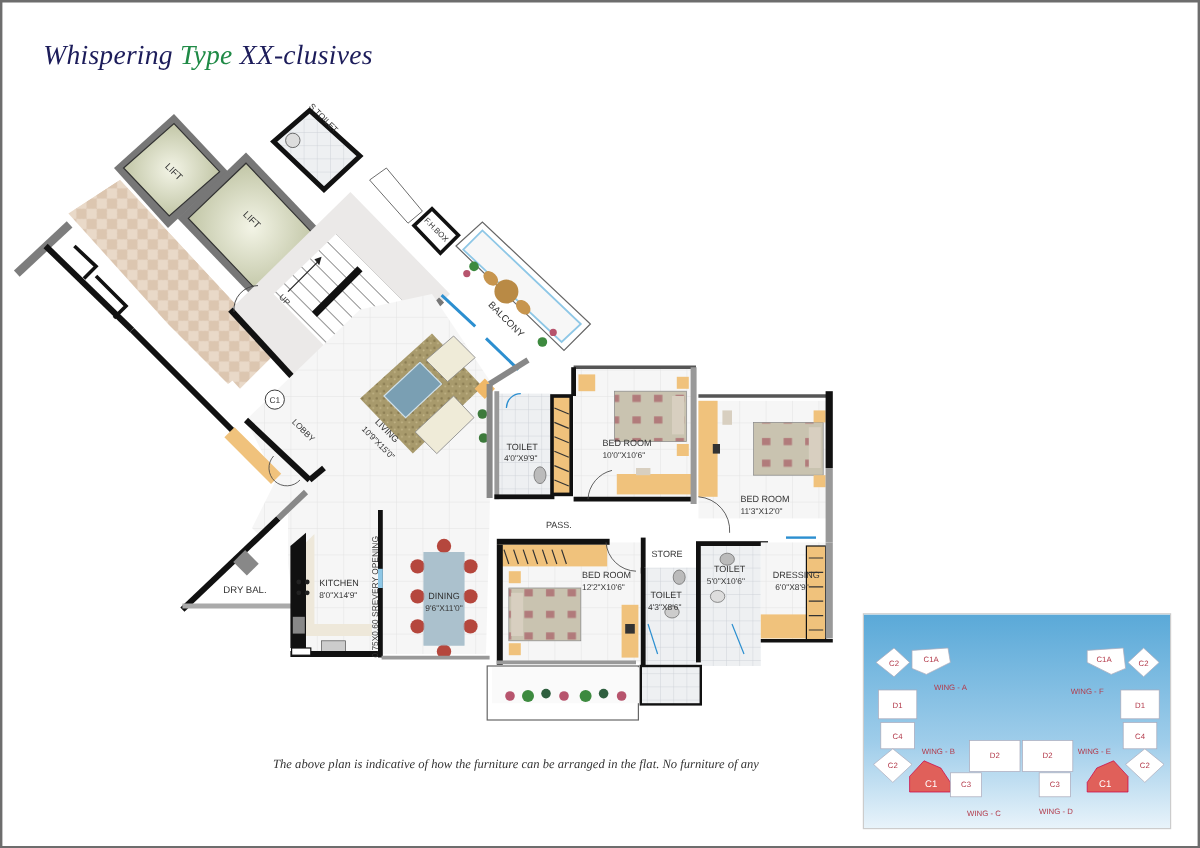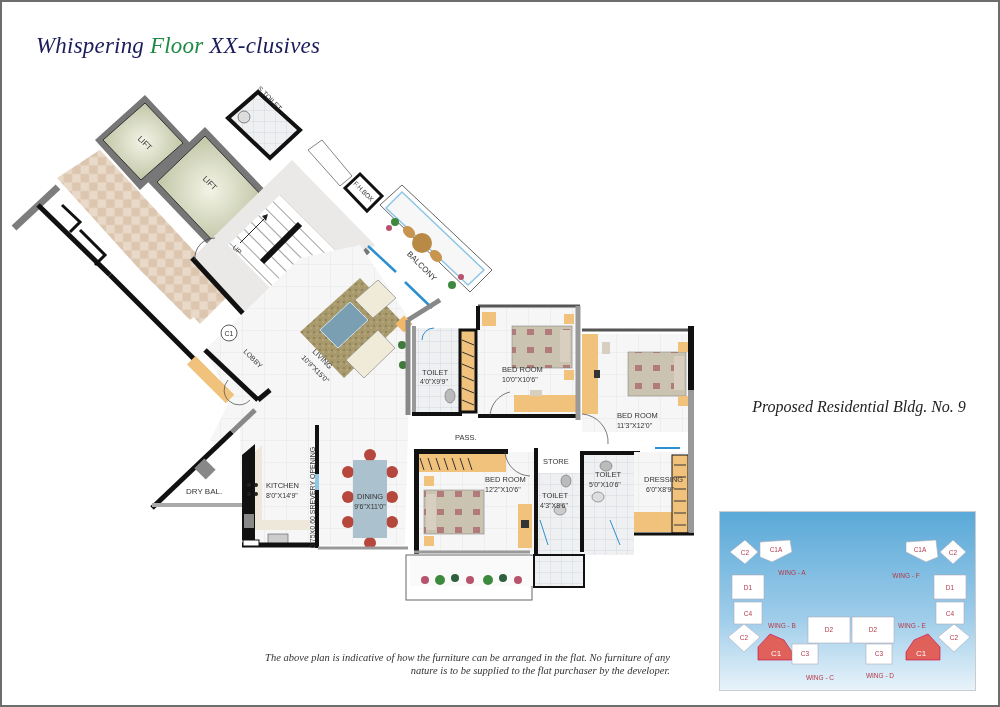--- a/index.html
+++ b/index.html
@@ -4,29 +4,29 @@
 <style>
   html,body{margin:0;padding:0;background:#fff;}
   body{width:1000px;height:707px;position:relative;overflow:hidden;font-family:"Liberation Serif",serif;}
   .frame{position:absolute;left:0;top:0;width:996px;height:703px;border:2px solid #6d6d6d;border-right-width:3px;border-bottom-width:3px;}
   .title{position:absolute;left:36px;top:33px;font-family:"Liberation Serif",serif;font-style:italic;font-size:23px;color:#1c1c5a;letter-spacing:0.2px;white-space:nowrap;}
   .title .green{color:#1f8a46;}
   .plan{position:absolute;left:0;top:0;width:1000px;height:707px;}
   .info{position:absolute;left:724px;top:397px;width:270px;text-align:center;font-style:italic;font-size:16px;line-height:19px;color:#222;}
   .info div{white-space:nowrap;}
   .keyplan{position:absolute;left:719px;top:511px;width:255px;height:178px;border:1px solid #ccc;}
-  .disclaimer{position:absolute;left:190px;top:651px;width:480px;text-align:right;font-style:italic;font-size:10.5px;line-height:13px;color:#333;font-family:Liberation Serif, serif;}
+  .disclaimer{position:absolute;left:190px;top:631px;width:480px;text-align:center;font-style:italic;font-size:10.5px;line-height:13px;color:#333;font-family:Liberation Serif, serif;}
   .lbl{font-family:"Liberation Sans",sans-serif;fill:#333;}
 </style>
 </head>
 <body>
 
 <div class="frame"></div>
 
-<div class="title"><span>Whispering </span><span class="green">Floor</span><span> XX-clusives</span></div>
+<div class="title"><span>Whispering </span><span class="green">Type</span><span> XX-clusives</span></div>
 
 <svg class="plan" viewBox="0 0 1000 707" xmlns="http://www.w3.org/2000/svg">
   <defs>
     <pattern id="tiles" width="12" height="12" patternUnits="userSpaceOnUse" patternTransform="rotate(45)">
       <rect width="12" height="12" fill="#e9d9c8"></rect>
       <path d="M0 6 L6 0 L12 6 L6 12 Z" fill="#dcc6b0"></path>
     </pattern>
     <pattern id="floor" width="22" height="22" patternUnits="userSpaceOnUse">
       <rect width="22" height="22" fill="#f6f6f6"></rect>
       <path d="M0 0 H22 M0 0 V22" stroke="#e2e2e2" stroke-width="0.8"></path>
@@ -301,21 +301,20 @@
     <circle cx="455" cy="578" r="4" fill="#2f5f3f"></circle>
       <circle cx="470" cy="580" r="4" fill="#b7546d"></circle>
     <circle cx="488" cy="580" r="5" fill="#3d8a3f"></circle>
       <circle cx="503" cy="578" r="4" fill="#2f5f3f"></circle>
     <circle cx="518" cy="580" r="4" fill="#b7546d"></circle>
     <rect x="534" y="555" width="50" height="32" fill="url(#bath)" stroke="#111" stroke-width="2"></rect>
   </g>
 </svg>
 
 <div class="info">
-  <div>Proposed Residential Bldg. No. 9</div>
 </div>
 
 <svg class="keyplan" viewBox="0 0 255 178" xmlns="http://www.w3.org/2000/svg">
   <defs>
     <linearGradient id="sky" x1="0" y1="0" x2="0" y2="1">
       <stop offset="0" stop-color="#5aa9d8"></stop>
       <stop offset="0.6" stop-color="#9fcdea"></stop>
       <stop offset="1" stop-color="#e8f3fa"></stop>
     </linearGradient>
   </defs>
@@ -360,14 +359,13 @@
     <text x="62" y="116">WING - B</text>
     <text x="100" y="168">WING - C</text>
     <text x="160" y="166">WING - D</text>
     <text x="192" y="116">WING - E</text>
     <text x="186" y="66">WING - F</text>
   </g>
 </svg>
 
 <div class="disclaimer">
   <div>The  above plan is indicative of how the furniture can be arranged in the flat. No furniture of any</div>
-  <div>nature is to be supplied to the flat purchaser by the developer.</div>
 </div>
 
 </body></html>

